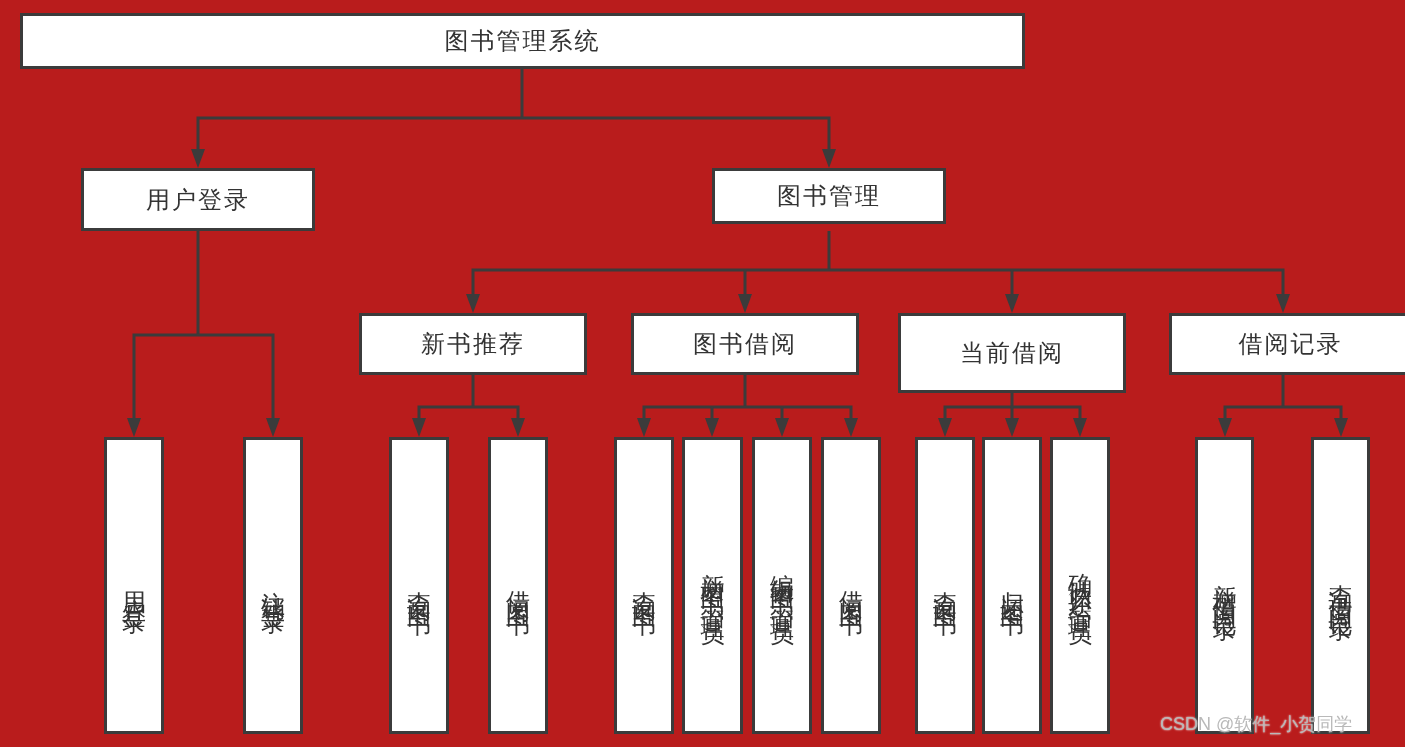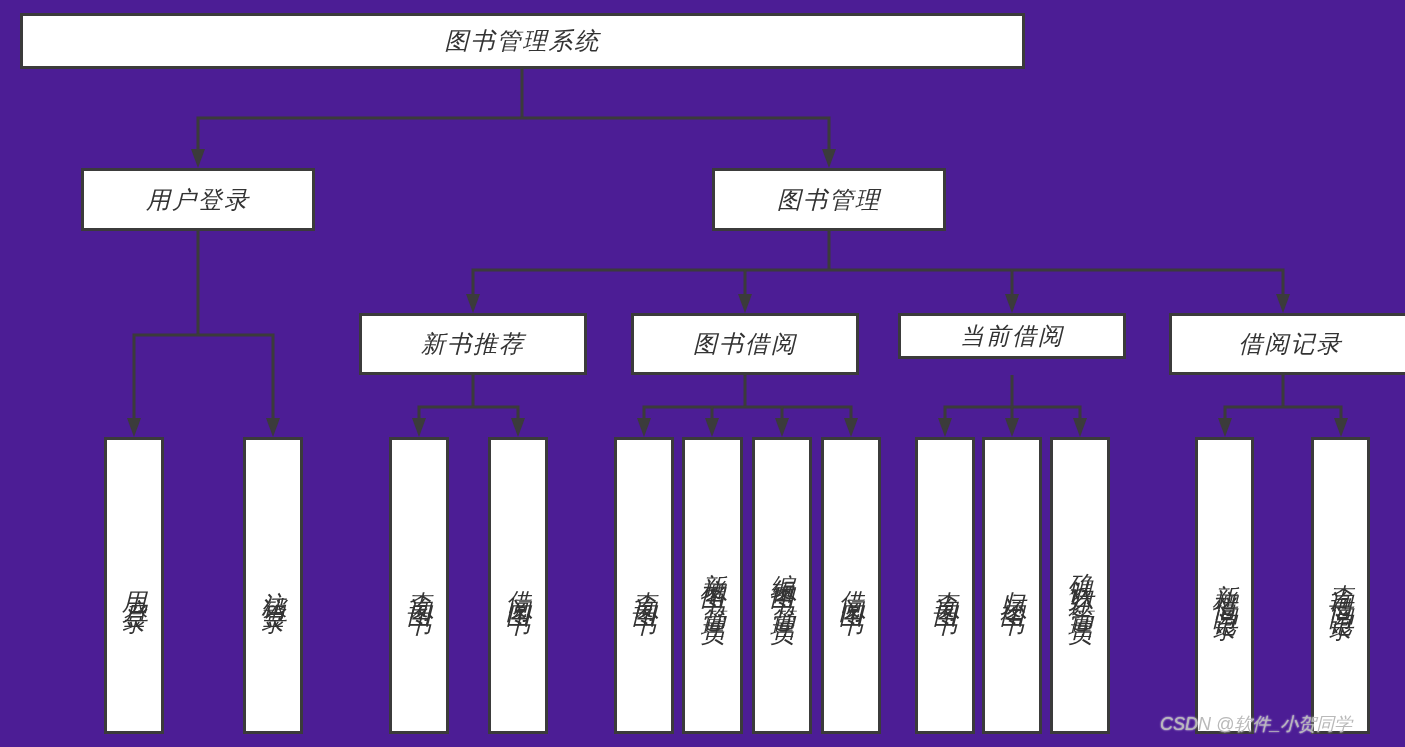--- a/index.html
+++ b/index.html
@@ -1,22 +1,21 @@
 <!DOCTYPE html>
 <html><head>
 <meta charset="utf-8">
 <style>
   html,body{margin:0;padding:0;background:#ffffff;}
   .canvas{
     position:relative;
     width:1405px;height:747px;
-    background:#4c1d95;
+    background:#b91c1c;
     font-family:"Liberation Sans",sans-serif;
     overflow:hidden;
-    font-style:italic;
   }
   .connectors{position:absolute;left:0;top:0;}
   .ln{fill:none;stroke:#3b3b3b;stroke-width:3;}
   .ar{fill:#3b3b3b;stroke:none;}
   .box{
     position:absolute;
     background:#ffffff;
     border:3px solid #3b3b3b;
     box-sizing:border-box;
     display:flex;align-items:center;justify-content:center;
@@ -104,31 +103,31 @@
     </g>
   </svg>
 
   <div class="box hbox" style="left:20px;top:13px;width:1005px;height:56px;">
     <span class="lbl">图书管理系统</span>
   </div>
 
   <div class="box hbox" style="left:81px;top:168px;width:234px;height:63px;">
     <span class="lbl">用户登录</span>
   </div>
-  <div class="box hbox" style="left:712px;top:168px;width:234px;height:63px;">
+  <div class="box hbox" style="left:712px;top:168px;width:234px;height:56px;">
     <span class="lbl">图书管理</span>
   </div>
 
   <div class="box hbox" style="left:631px;top:313px;width:228px;height:62px;">
     <span class="lbl">图书借阅</span>
   </div>
   <div class="box hbox" style="left:359px;top:313px;width:228px;height:62px;">
     <span class="lbl">新书推荐</span>
   </div>
-  <div class="box hbox" style="left:898px;top:313px;width:228px;height:46px;">
+  <div class="box hbox" style="left:898px;top:313px;width:228px;height:80px;">
     <span class="lbl">当前借阅</span>
   </div>
   <div class="box hbox" style="left:1169px;top:313px;width:243px;height:62px;">
     <span class="lbl">借阅记录</span>
   </div>
 
   <div class="box vbox" style="left:104px;top:437px;width:60px;height:297px;">
     <span class="lbl">用户登录</span>
   </div>
   <div class="box vbox" style="left:243px;top:437px;width:60px;height:297px;">

